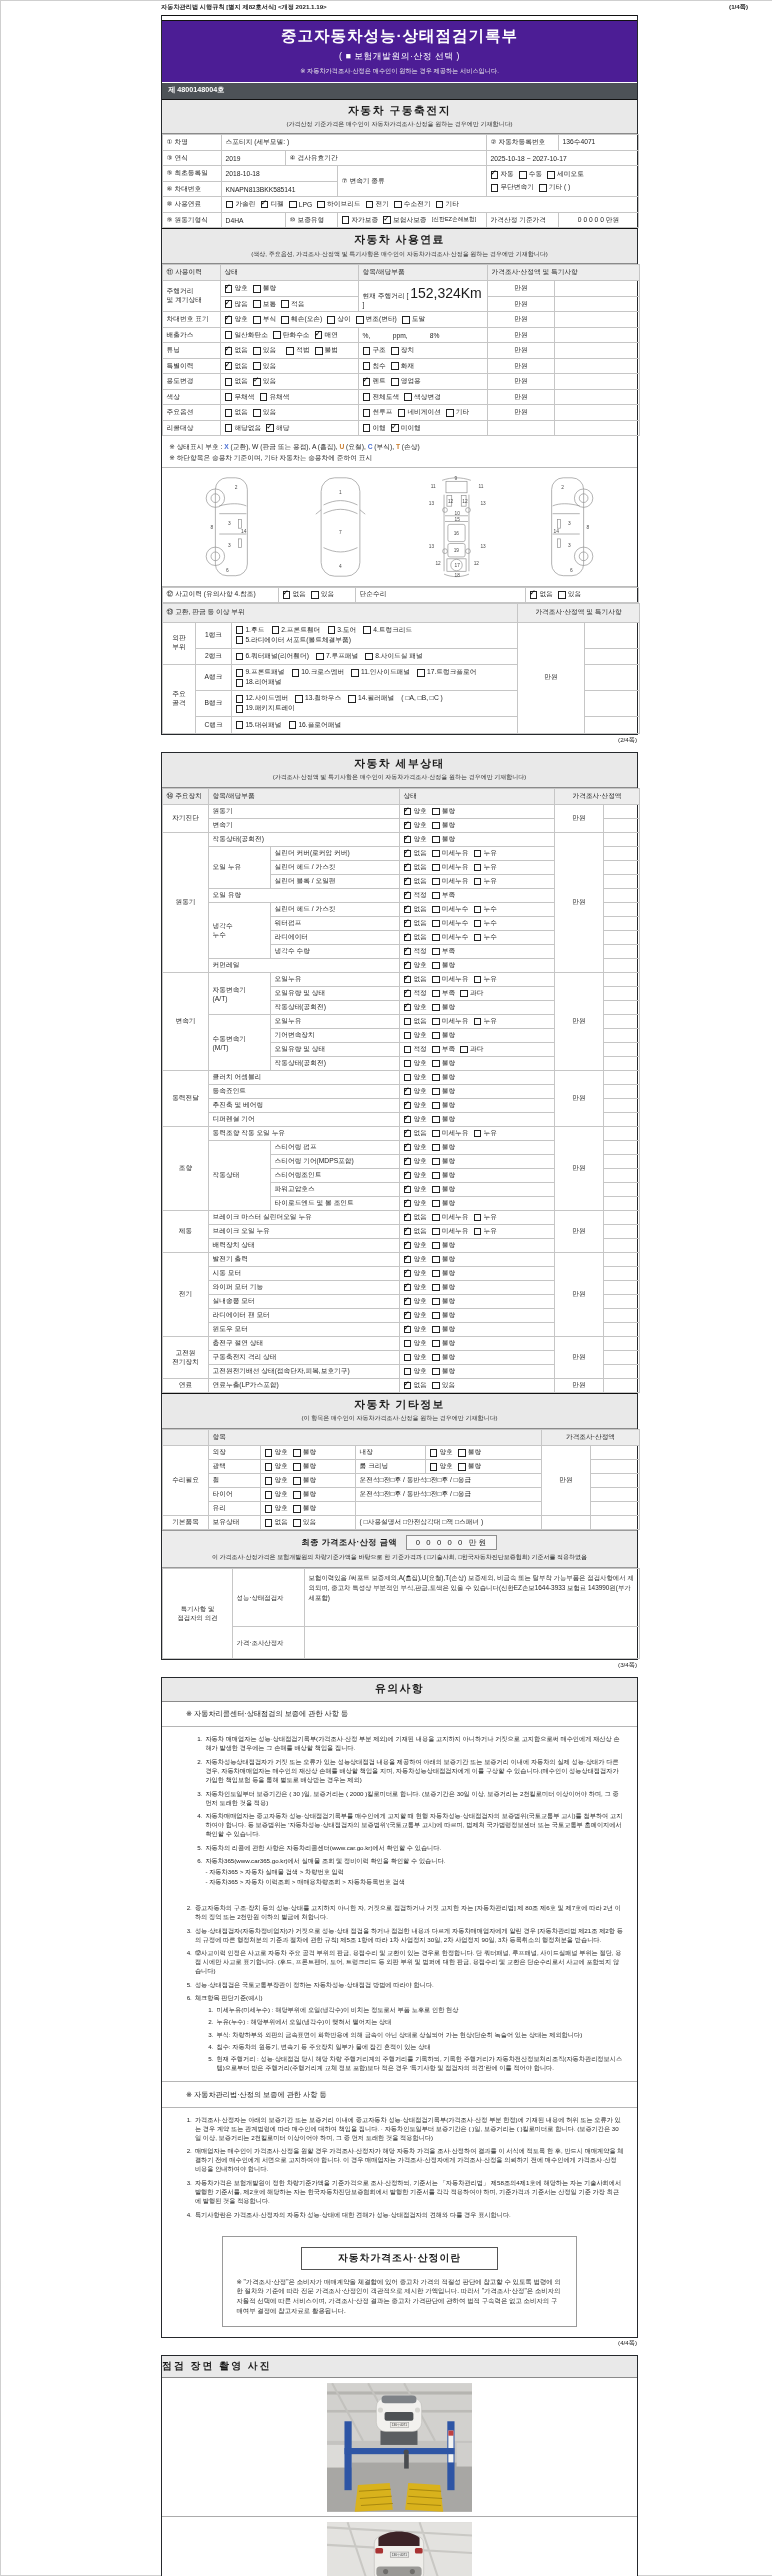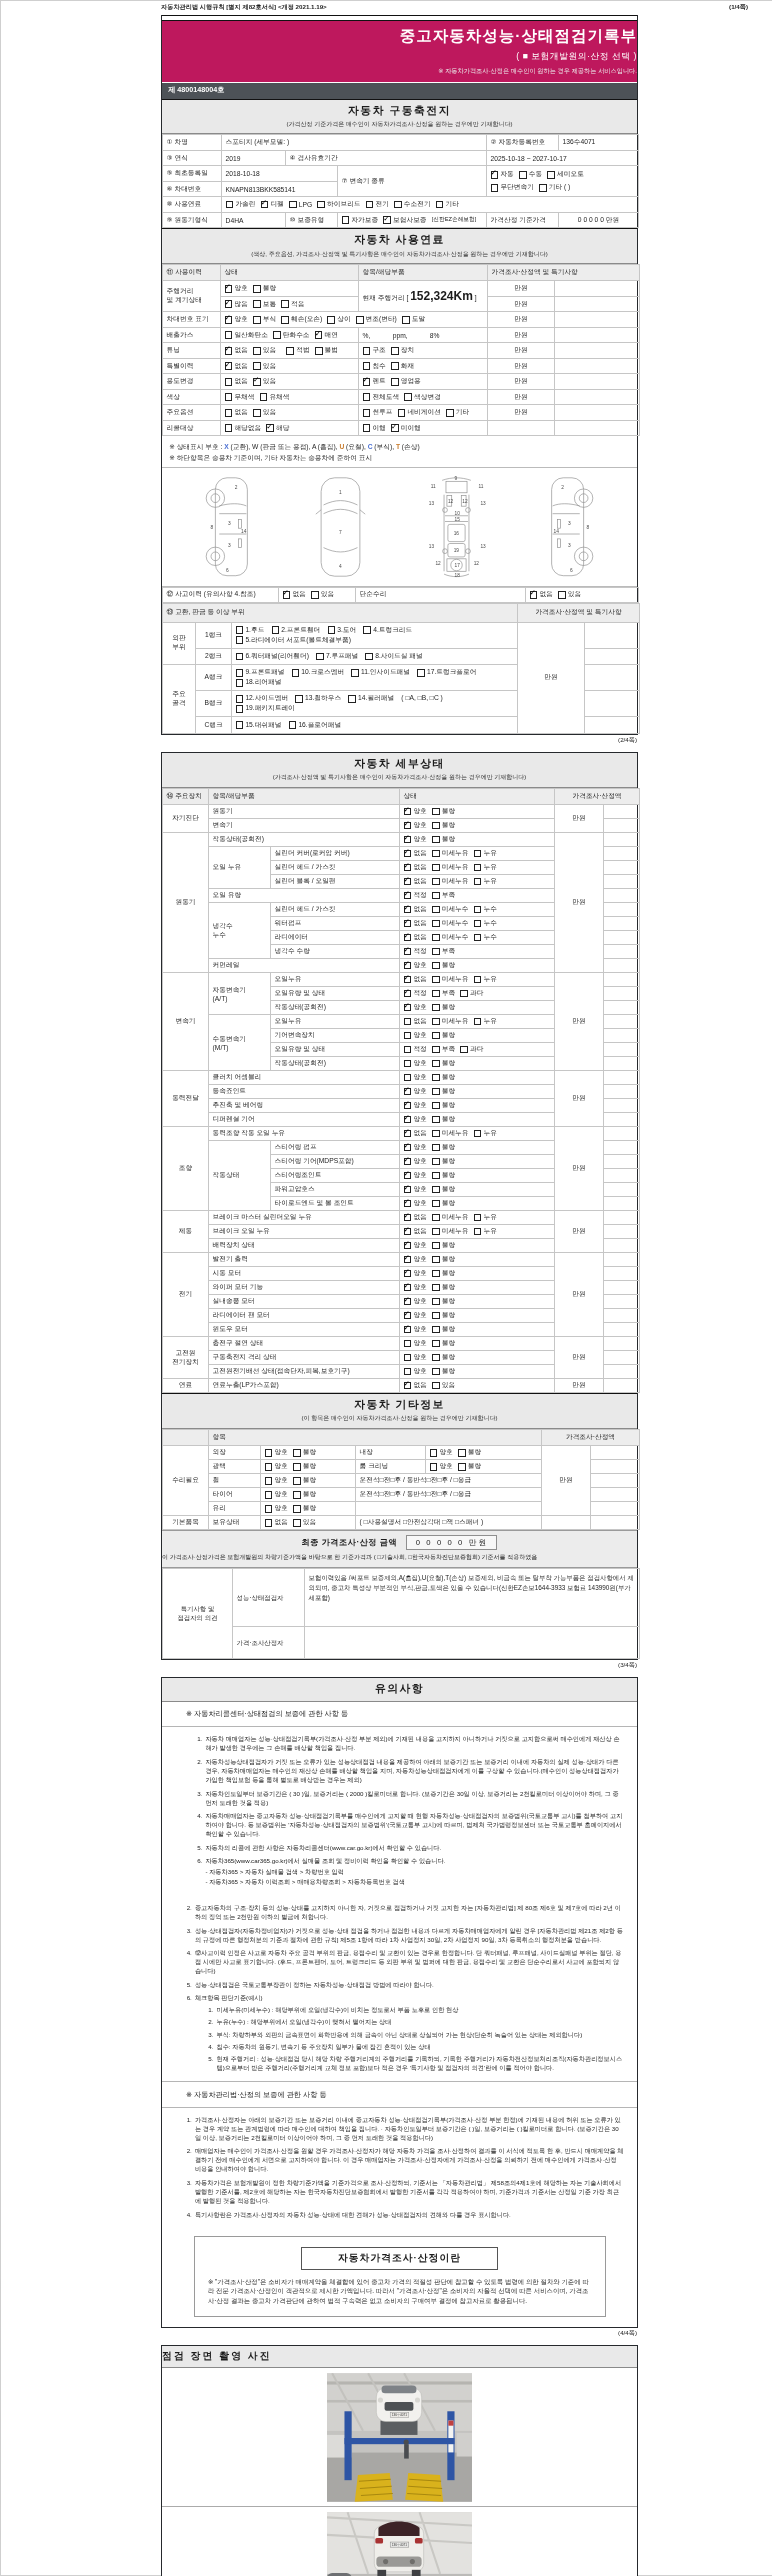--- a/index.html
+++ b/index.html
@@ -6,21 +6,21 @@
   body{width:773px;height:2576px;overflow:hidden;background:#fff;
        font-family:"Liberation Sans","DejaVu Sans",sans-serif;color:#1c1c1c}
   .canvas{position:relative;width:773px;height:2576px;box-sizing:border-box;border:0.5px solid #cfcfcf;background:#fff}
   .topbar{margin:2.1px 0 3.1px 160px;width:587px;display:flex;justify-content:space-between;font-size:6.2px;font-weight:bold}
   .sheet{margin-left:160px;width:477px}
   .page{border:1.5px solid #26292d;box-sizing:border-box;background:#fff}
   .page.p1{border-top:none}
   .pagemark{text-align:right;font-size:6.2px;margin:1.5px 1px 6.7px}
   
   .white-strip{height:3.6px;border-top:1px solid #111;border-bottom:1px solid #111;background:#fff}
-  .dark{background:#be185d;color:#fff;text-align:right;padding:5.7px 0 6.2px}
+  .dark{background:#4c1d95;color:#fff;text-align:center;padding:5.7px 0 6.2px}
   .dark .t{font-size:15.5px;font-weight:bold;letter-spacing:1px}
   .dark .s{font-size:8.8px;margin-top:3.6px;letter-spacing:0.5px}
   .dark .n{font-size:6.2px;margin-top:3.6px;color:#ececec}
   .docno{background:#4d5257;color:#fff;font-size:7.2px;font-weight:bold;padding:2.6px 6.2px 3.1px;border-top:1px solid #fff}
   
   .sec-head{background:#e9e9e9;border-top:1px solid #111;border-bottom:0.5px solid #8a8a8a;text-align:center;padding:4.1px 0 4.6px}
   .sec-head .t{font-size:10.8px;font-weight:bold;letter-spacing:1.5px}
   .sec-head .s{font-size:6px;color:#2a2a2a;margin-top:2.1px}
   
   table{width:100%;border-collapse:collapse;table-layout:fixed;font-size:6.7px}
@@ -33,45 +33,45 @@
   .t-etc tr{height:14px}
   .t13 td{padding:2.1px 3.6px}
   .t13 .line{display:flex;gap:7.2px;flex-wrap:wrap;margin:1px 0}
   .opts{display:flex;flex-wrap:wrap;align-items:center;column-gap:5.2px;row-gap:2.1px}
   .opt{display:inline-flex;align-items:center;white-space:nowrap}
   .cb{width:5.7px;height:5.7px;border:1px solid #222;margin-right:2.1px;position:relative;background:#fff;flex:none}
   .cb.ck::after{content:"✓";position:absolute;left:-1px;top:-3.6px;font-size:7.7px;font-weight:bold;color:#000}
   .raw{font-size:6.7px}.raw.sm{font-size:5.7px}
   .brk{flex-basis:100%;height:0}
   .pre{white-space:pre}
-  .big{font-size:12px;font-weight:bold}
+  .big{font-size:14px;font-weight:normal}
   
   .legend{padding:4.1px 7.2px;font-size:6.7px;border-bottom:0.5px solid #bbb;line-height:1.7}
   .diagrams{display:flex;justify-content:space-around;align-items:center;padding:3.1px 9.3px;height:111px;border-bottom:0.5px solid #bbb}
   .diagrams svg{stroke:#909090;fill:none;stroke-width:1.4}
   .diagrams text{stroke:none;fill:#4a4a4a;font-size:10px;font-family:"Liberation Sans",sans-serif}
   
-  .final{background:#ececec;border-top:0.5px solid #9a9a9a;border-bottom:0.5px solid #9a9a9a;padding:4.1px 0 4.6px}
+  .final{background:#ececec;border-top:0.5px solid #9a9a9a;border-bottom:0.5px solid #9a9a9a;text-align:center;padding:4.1px 0 4.6px}
   .final .row{display:flex;justify-content:center;align-items:center;gap:9.3px}
   .final .lab{font-size:8.2px;font-weight:bold;letter-spacing:0.5px}
   .final .amt{border:0.5px solid #8f8f8f;background:#f8f8f8;padding:1.5px 8.2px;font-size:7.7px;letter-spacing:2.1px}
   .final .note{font-size:6px;margin-top:3.1px}
   .t-op td{font-size:6.4px;line-height:1.55}
   .h115{height:58px}.h62{height:32px}
   
   .nhead{border-bottom:0.5px solid #b5b5b5;padding:7.2px 0 7.2px 24px;font-size:7.2px}
   .nh2{border-top:0.5px solid #b5b5b5}
   .nlist{padding:8.2px 13.4px 4.1px 18.5px;font-size:6.2px;line-height:1.45}
   .nlist.ind1{padding-left:29px}
   .nitem{display:flex;margin-bottom:4.6px}
   .nitem .no{flex:none;width:11.3px;text-align:right;margin-right:3.1px}
   .nitem .txt{flex:1}
   .nsubline{margin-top:1.5px}
   .nsubitem{display:flex;margin:3.1px 0 0 7.2px}
-  .boxwrap{border:0.5px solid #9a9a9a;width:412px;margin:8.2px auto 10.3px;padding:9.3px 13.4px 9.3px;text-align:center;box-sizing:border-box}
+  .boxwrap{border:0.5px solid #9a9a9a;width:355px;margin:8.2px auto 10.3px;padding:9.3px 13.4px 9.3px;text-align:center;box-sizing:border-box}
   .boxtitle{display:inline-block;border:0.5px solid #555;padding:4.1px 36px;font-size:9.8px;font-weight:bold;letter-spacing:1px}
   .boxtext{text-align:left;font-size:6.4px;line-height:1.55;margin-top:6.7px;font-weight:500}
   
   .ph-head{background:#e9e9e9;border-bottom:0.5px solid #8a8a8a;text-align:left;padding:4.1px 0;font-size:9.8px;font-weight:bold;letter-spacing:2.1px}
   .ph-row{border-bottom:0.5px solid #ababab;padding:4.6px 0;display:flex;justify-content:center}
   .ph-row.last{border-bottom:none}
   .ph-frame{width:145px;height:129px}
 </style>
 </head>
 <body>

